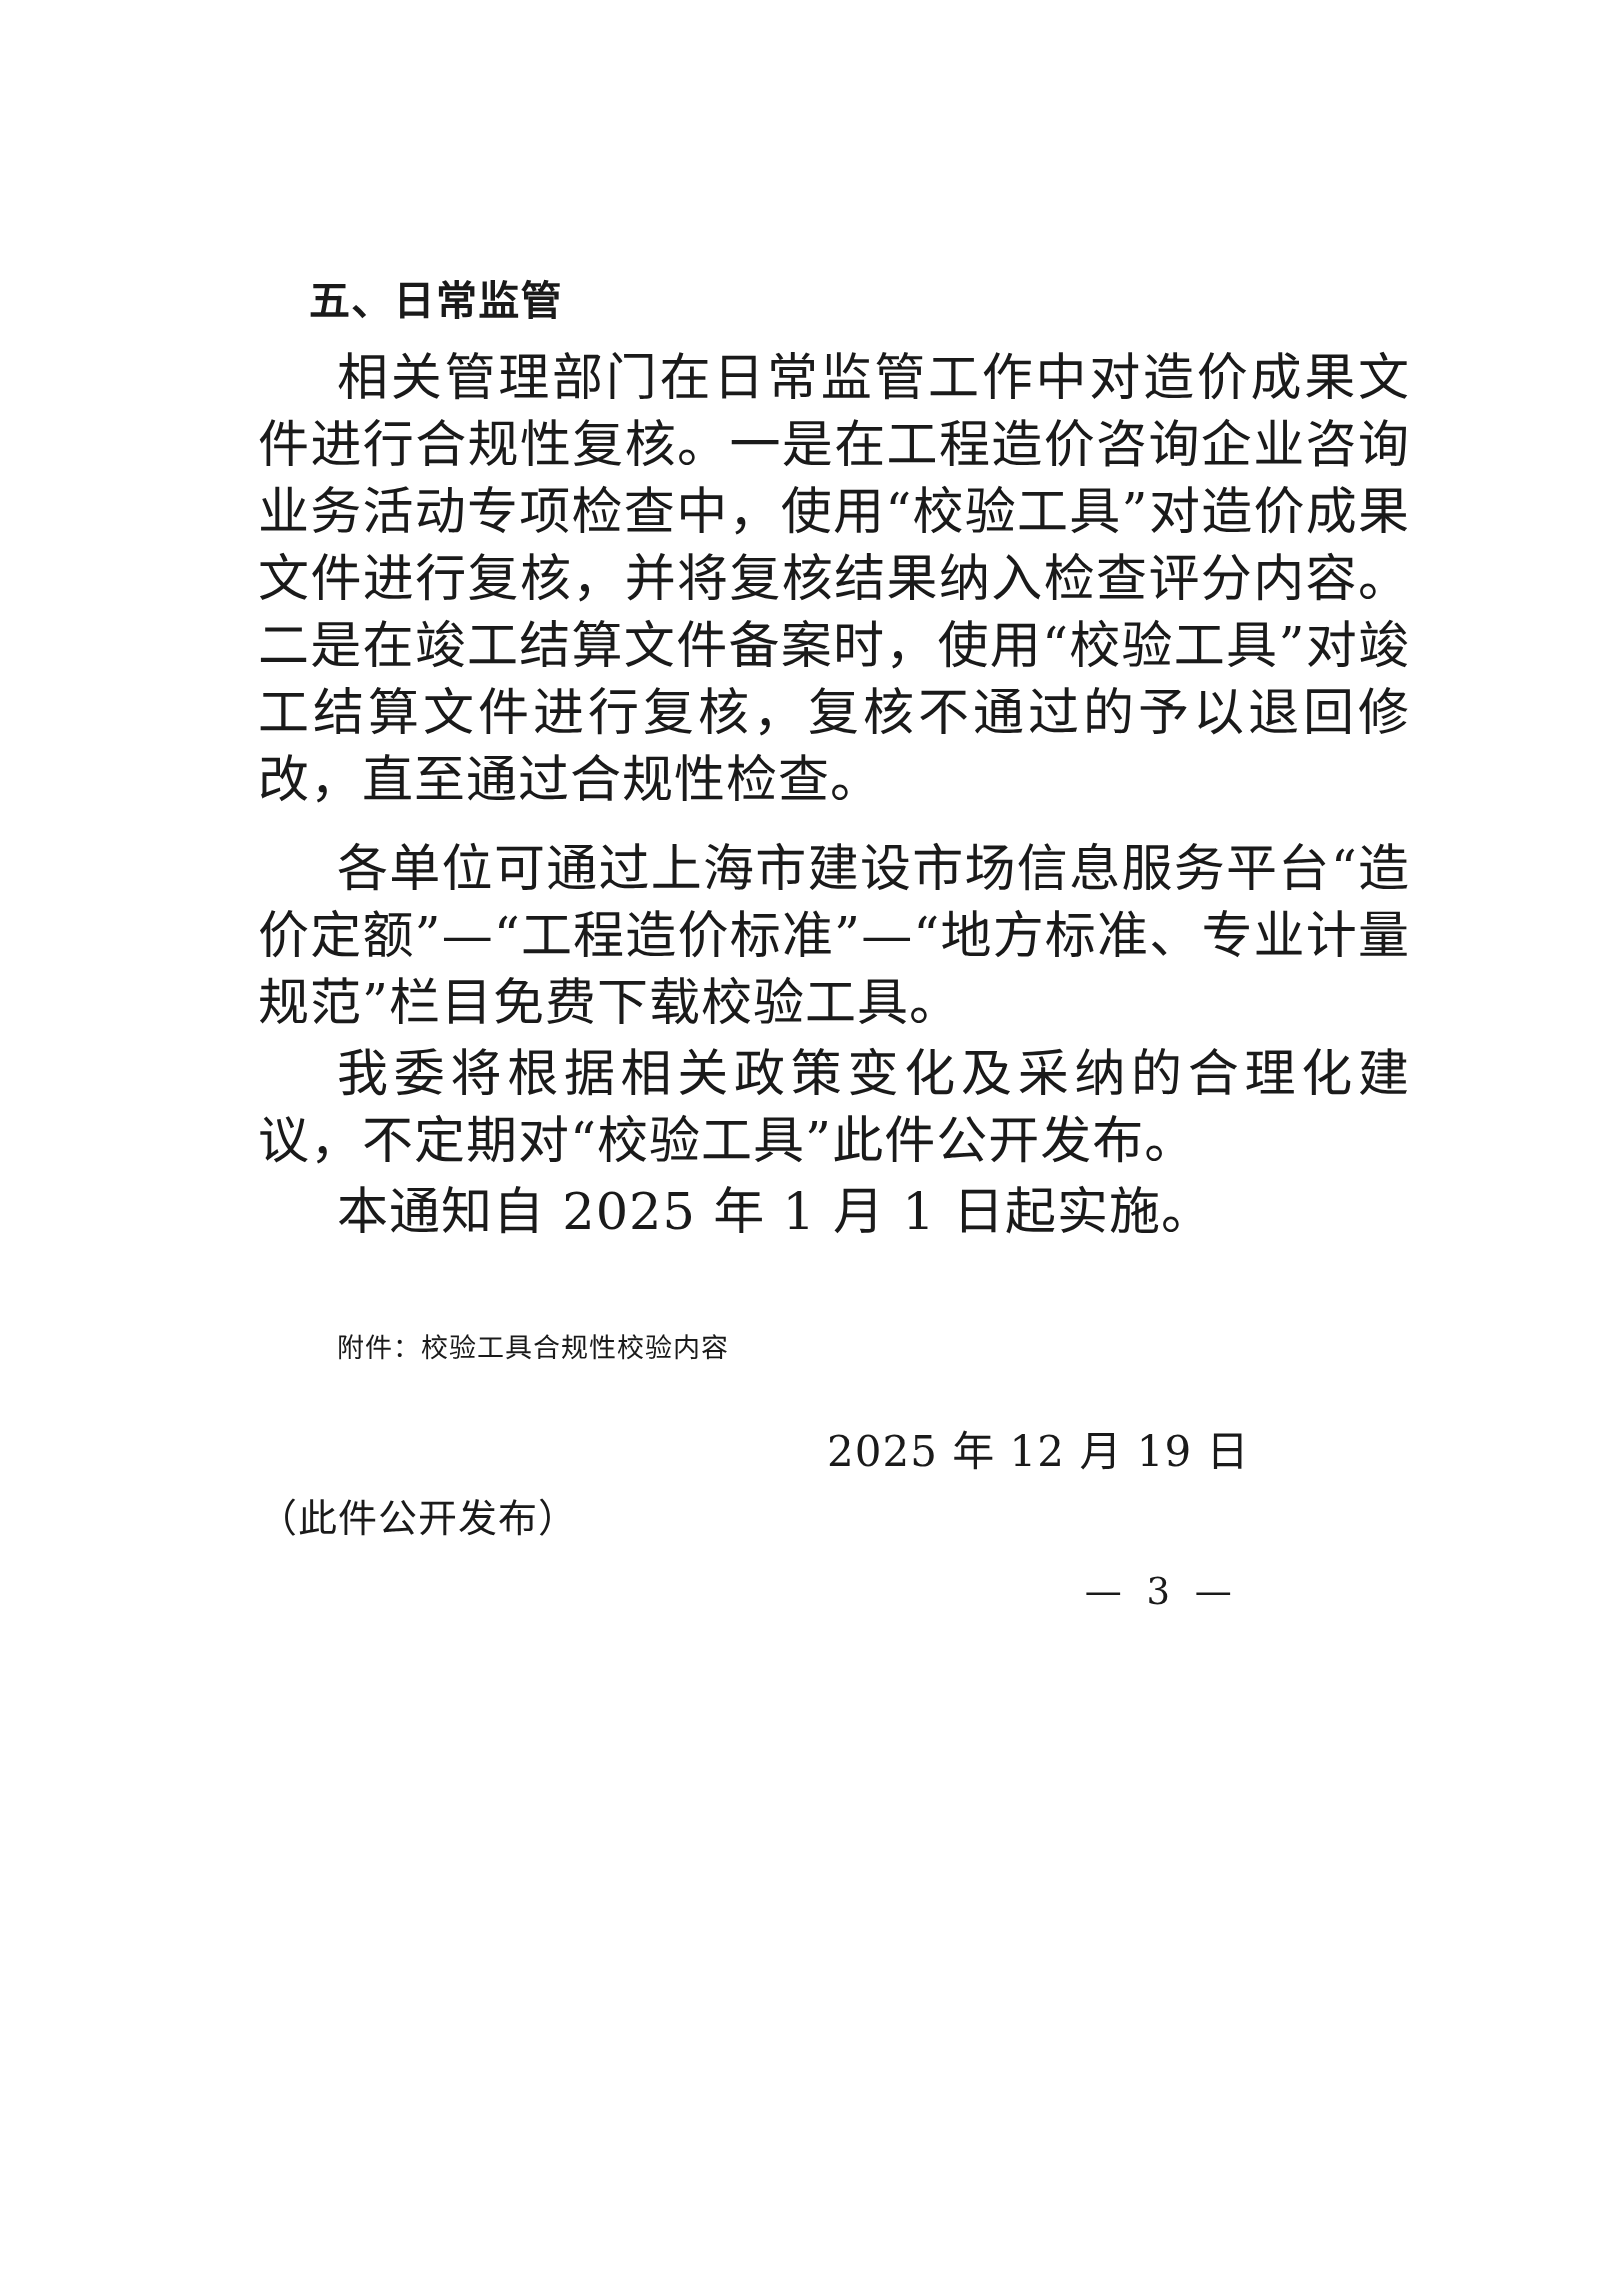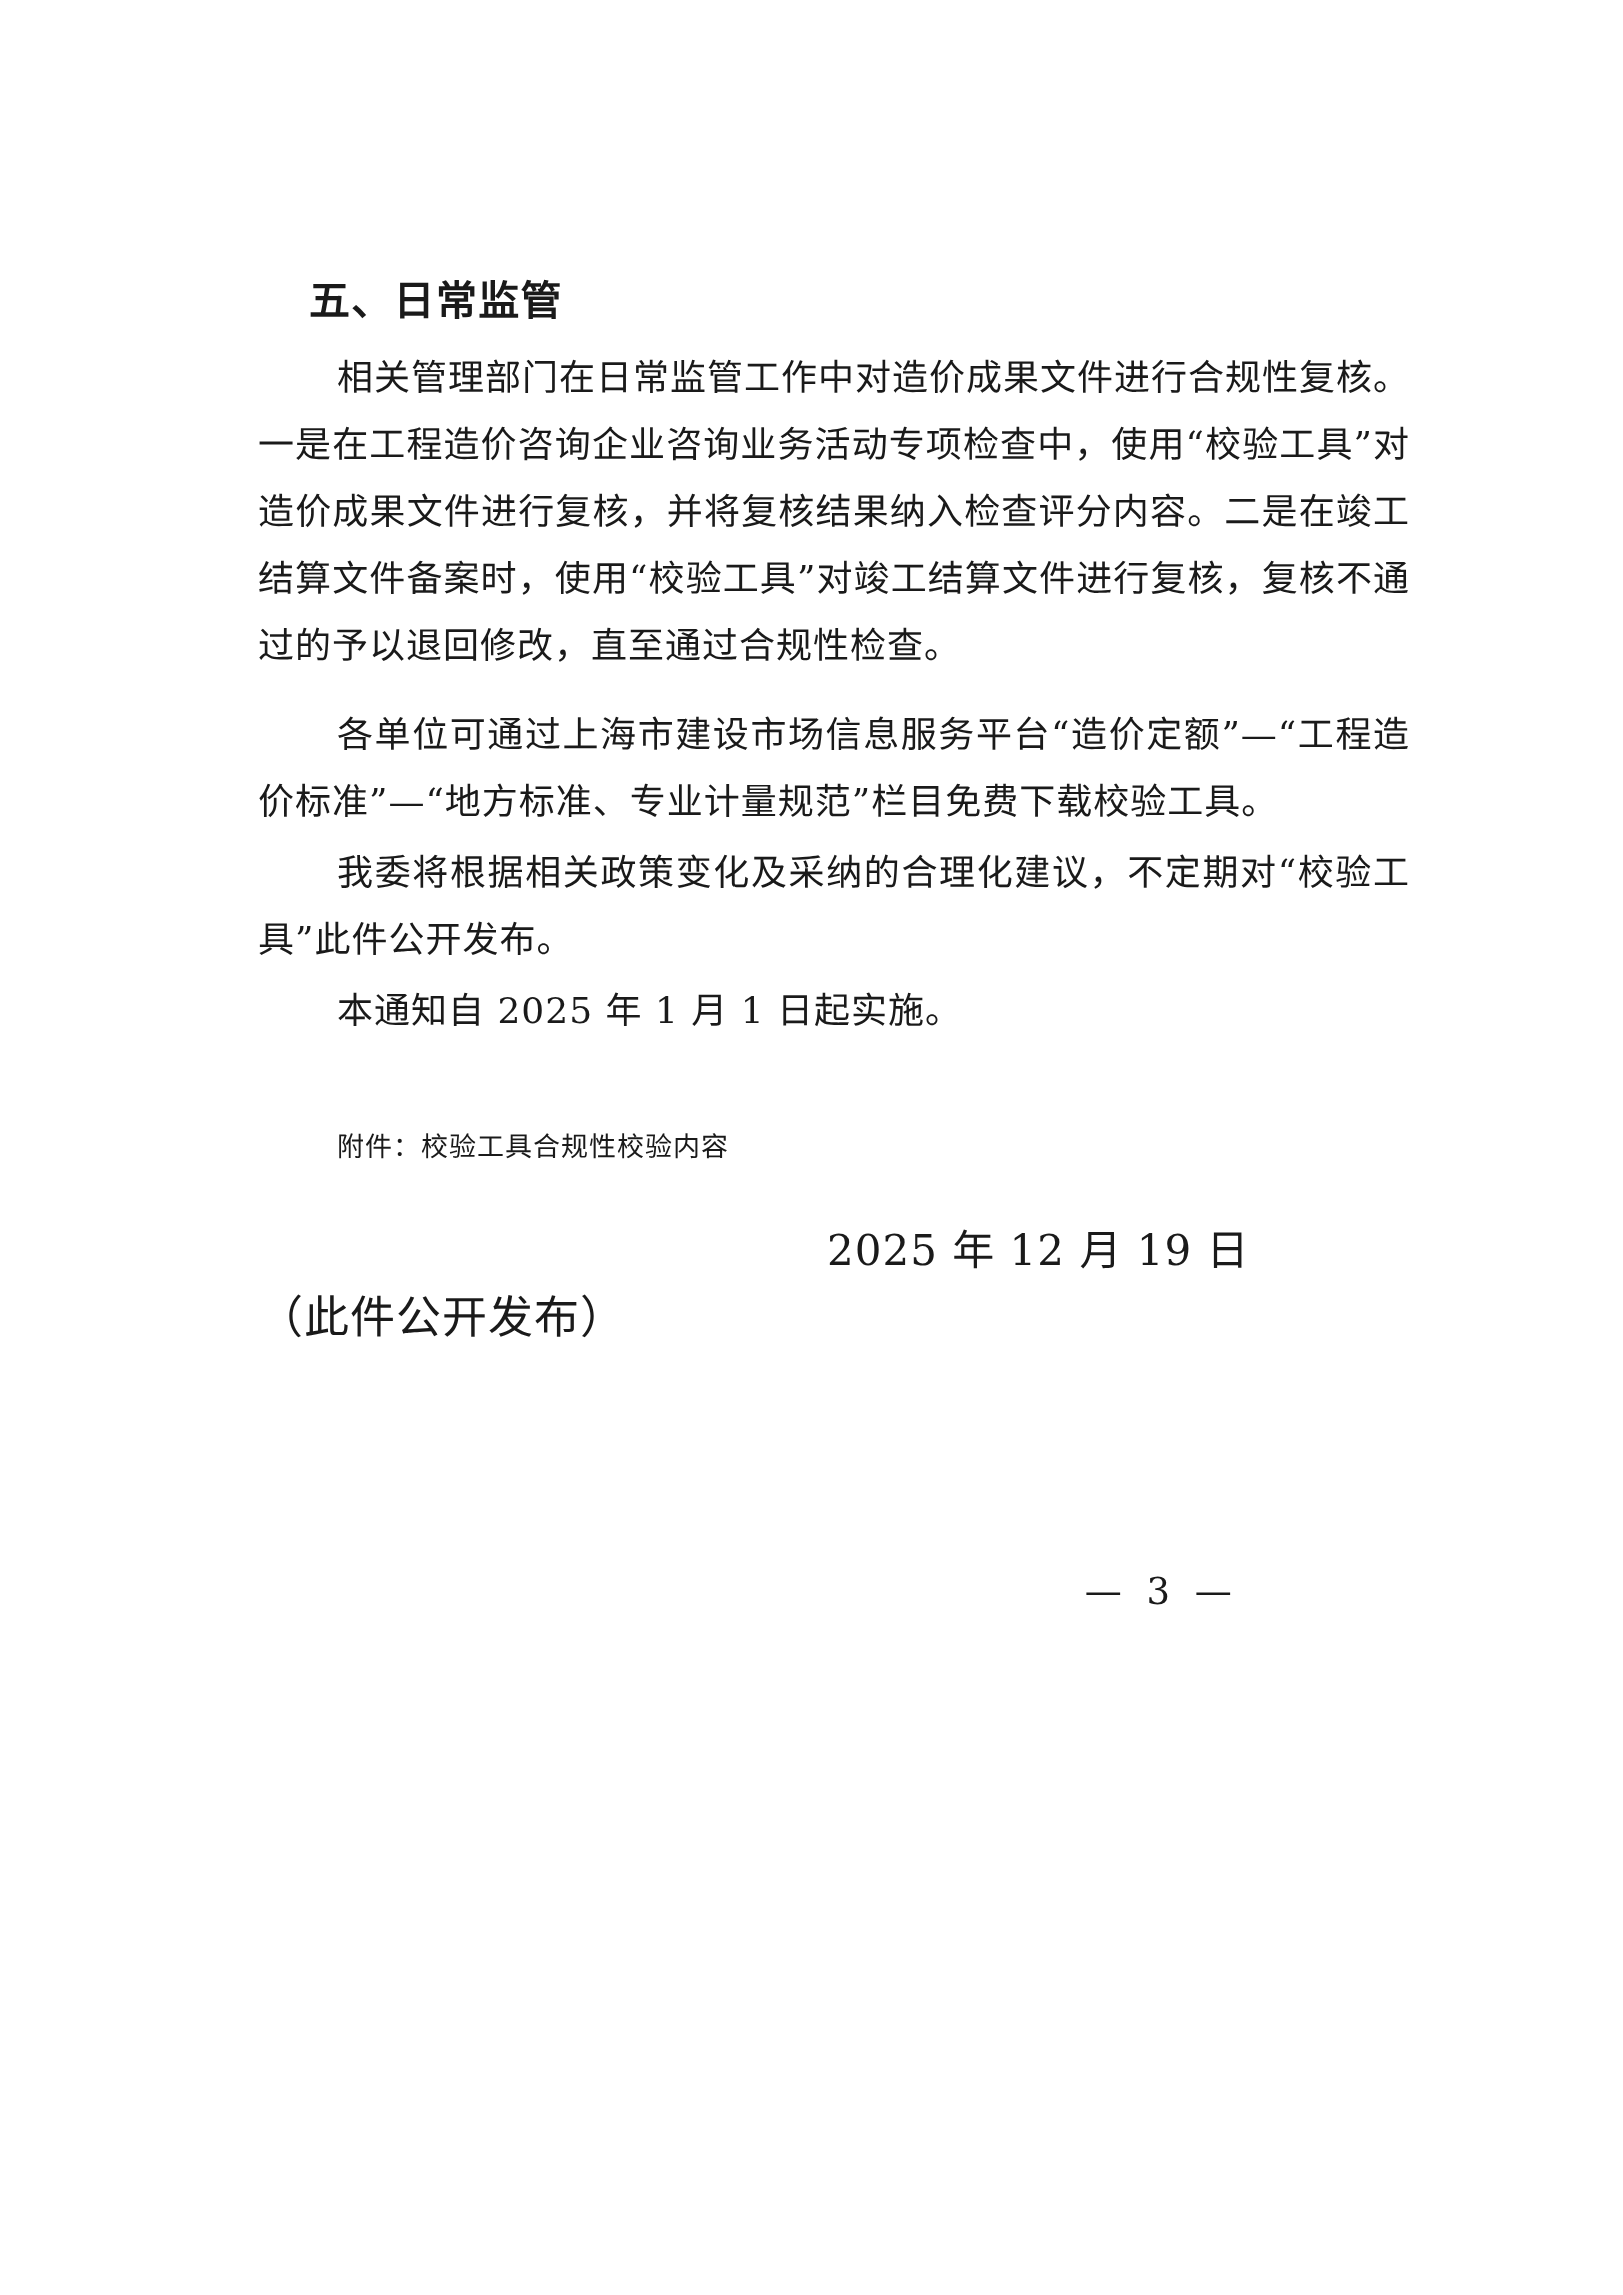--- a/index.html
+++ b/index.html
@@ -26,21 +26,21 @@
   .section-heading {
     font-size: 41px;
     font-weight: bold;
     line-height: 1.0;
     letter-spacing: 1.3px;
     margin: 0 0 22px 0;
     text-indent: 51px;
     font-family: "DejaVu Serif", "Liberation Serif", serif;
   }
   .para {
-    font-size: 36px;
+    font-size: 51px;
     line-height: 67px;
     letter-spacing: 1px;
     margin: 0 0 3.9px 0;
     text-indent: 79px;
     text-align: justify;
     text-justify: inter-ideograph;
     font-family: "DejaVu Serif", "Liberation Serif", serif;
   }
   .spacer-sm { height: 18.3px; }
   .spacer-md { height: 37px; }
@@ -53,21 +53,21 @@
     text-indent: 79px;
   }
   .date-line {
     font-size: 42px;
     line-height: 67px;
     letter-spacing: 1px;
     margin: 0;
     padding-left: 569px;
   }
   .public-note {
-    font-size: 45px;
+    font-size: 39px;
     line-height: 67px;
     letter-spacing: 1px;
     margin: 0;
     text-indent: 0px;
   }
   .page-number {
     position: absolute;
     left: 0;
     right: 0;
     bottom: 84px;

